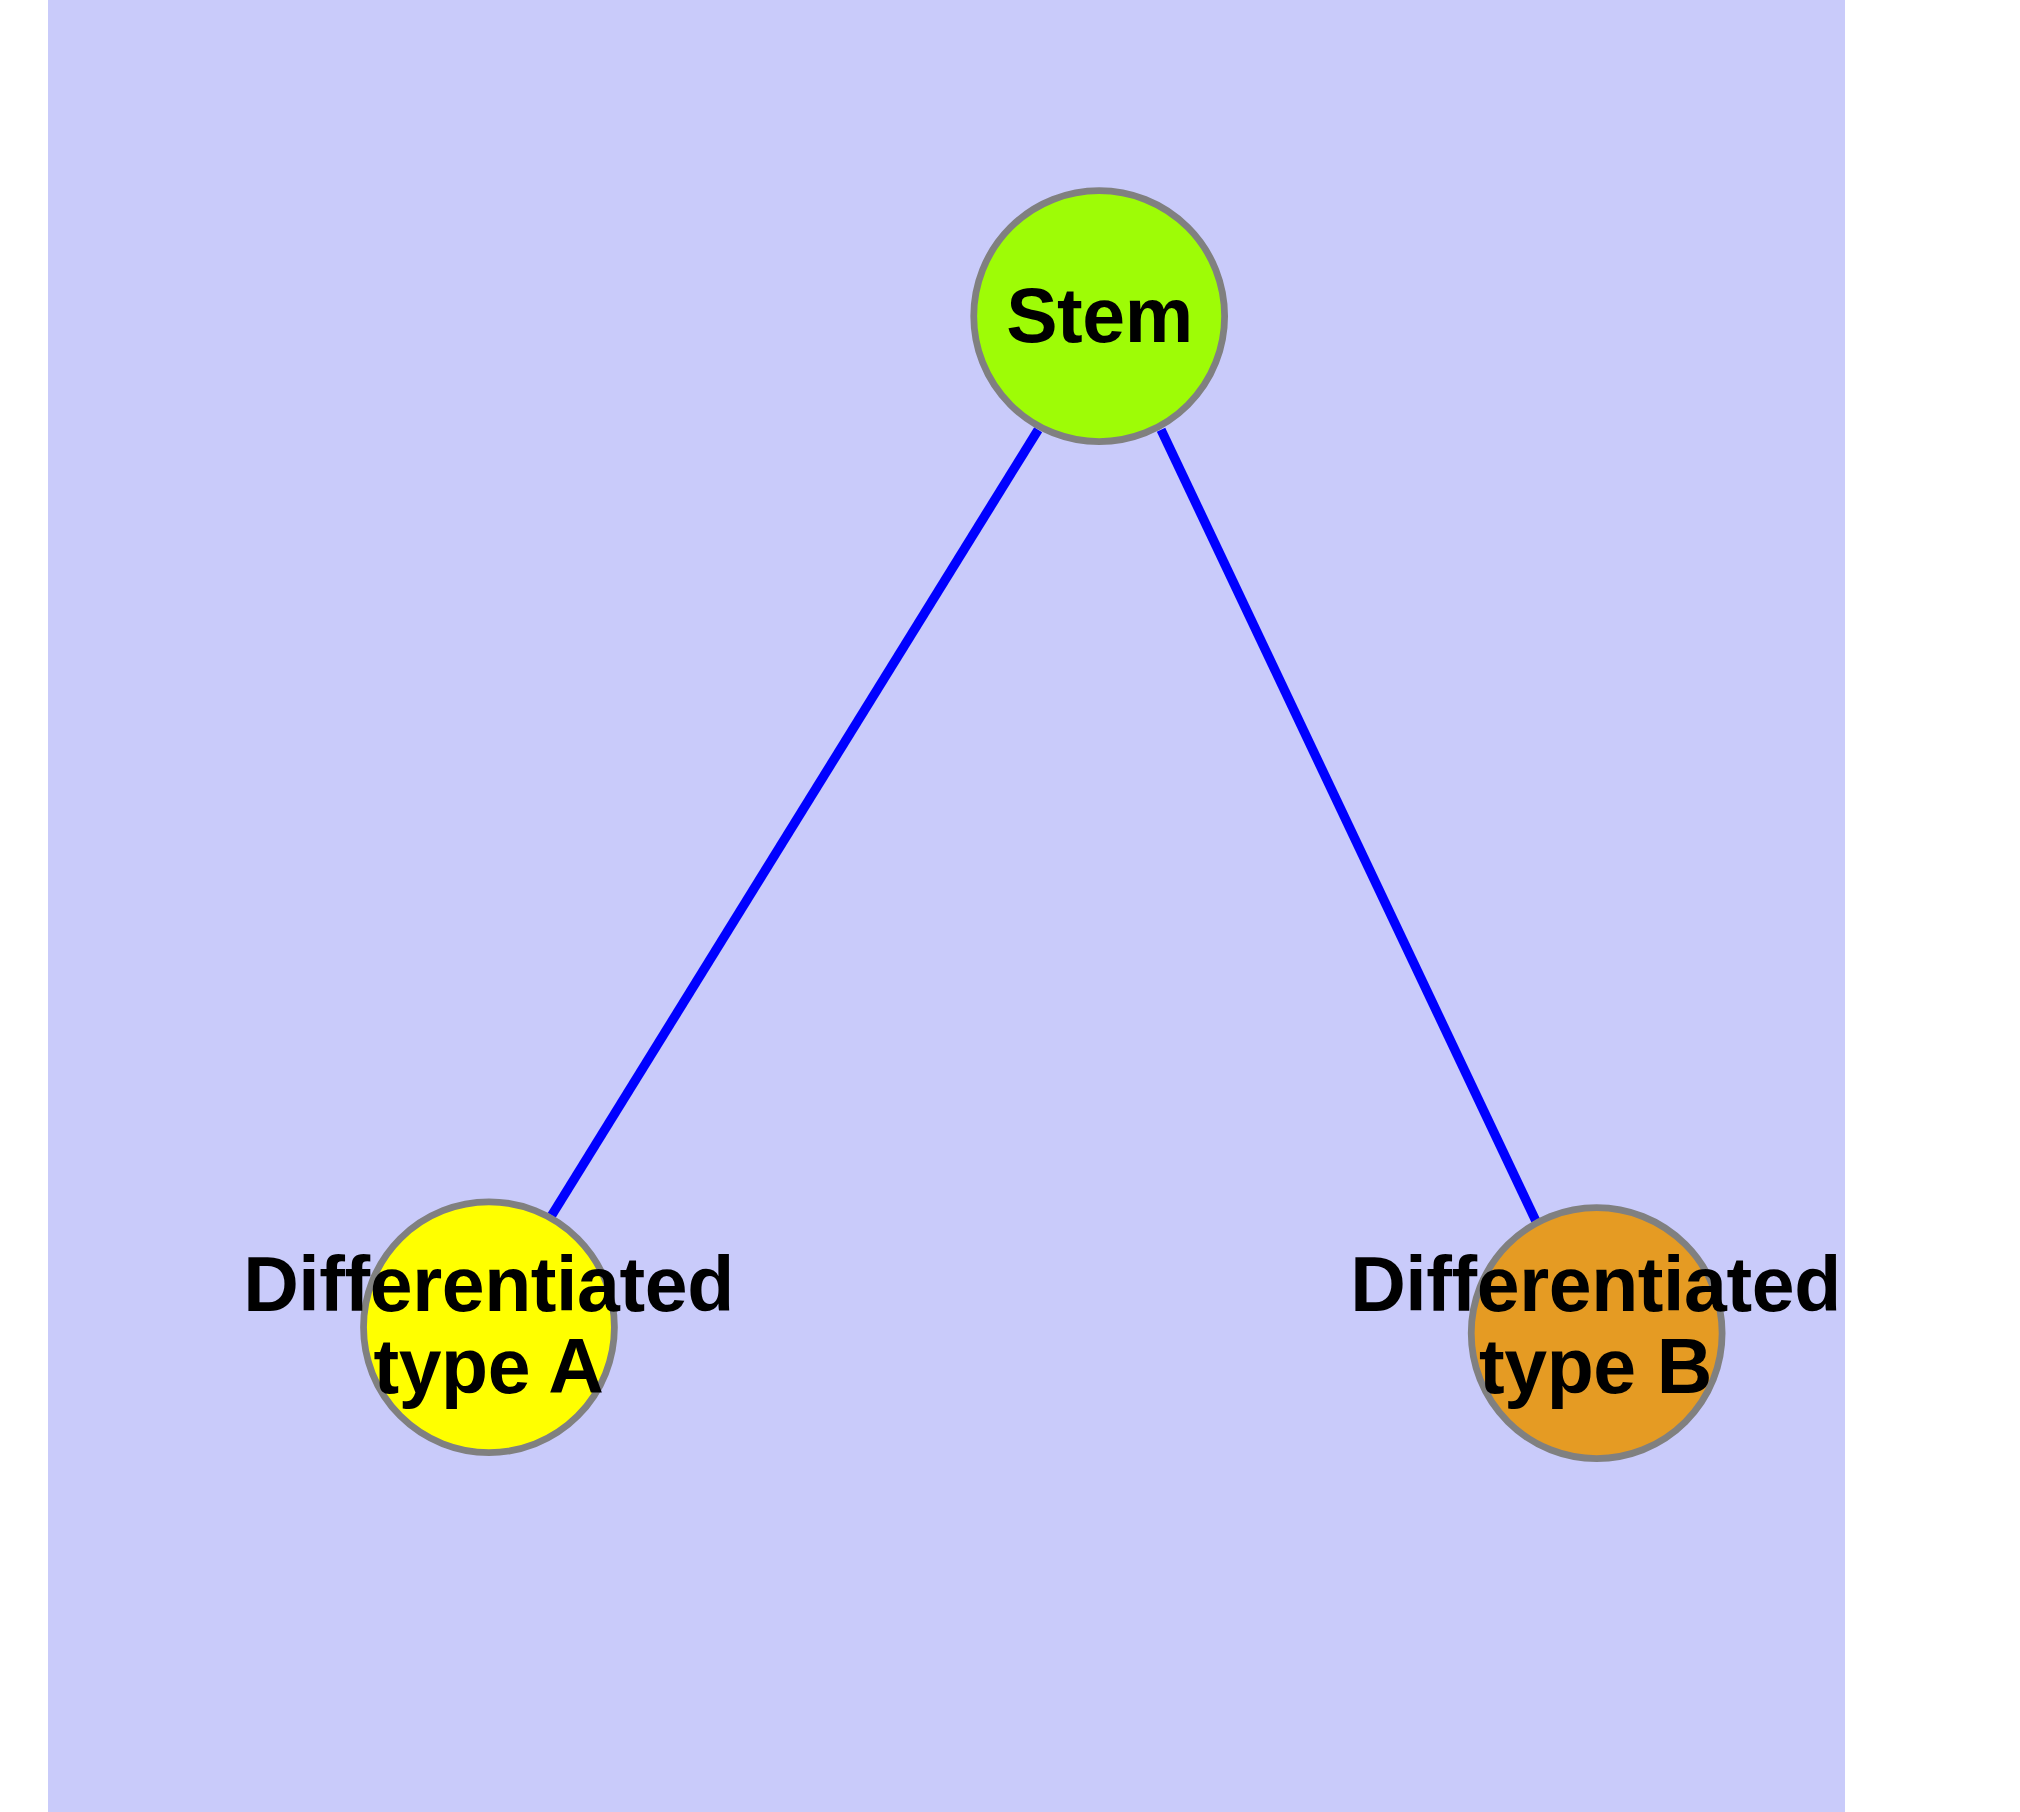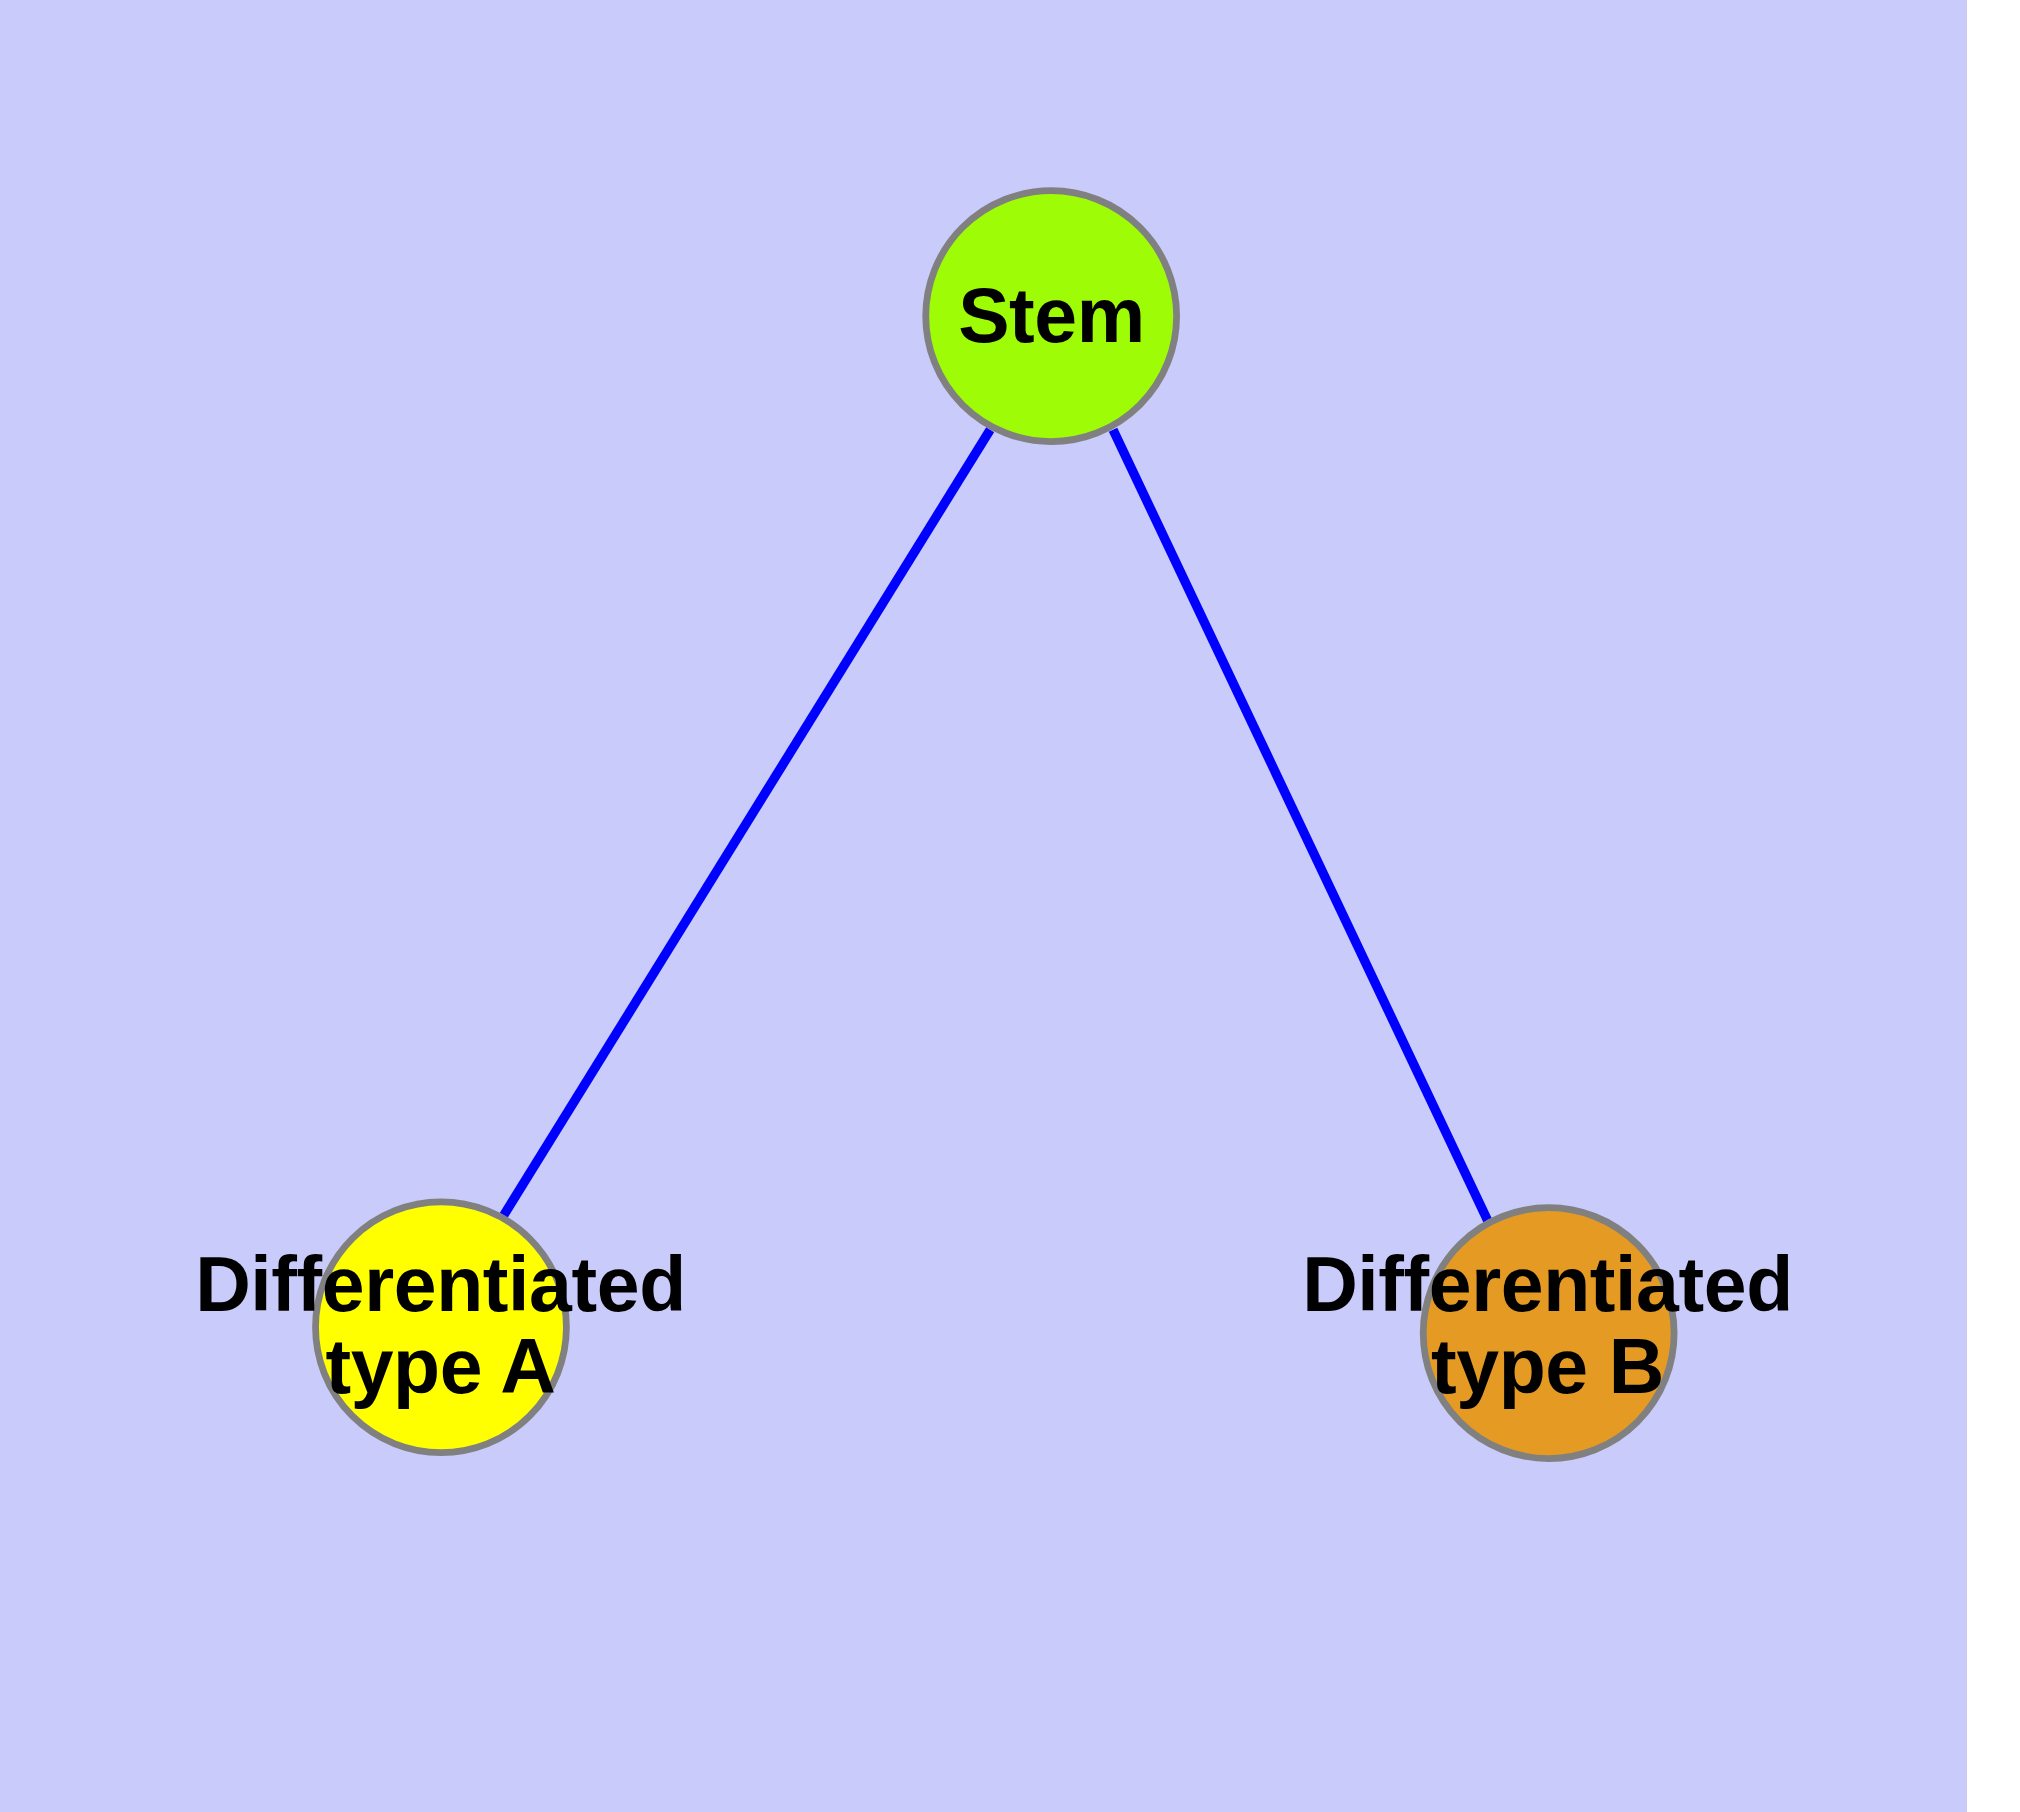--- a/index.html
+++ b/index.html
@@ -2,25 +2,26 @@
 <html style="font-size:13.6px"><head>
 <meta charset="utf-8">
 <style>
   html, body {
     margin: 0;
     padding: 0;
     background: #ffffff;
   }
   #canvas {
     position: relative;
-    width: 1967px;
+    width: 1797px;
     height: 1812px;
     overflow: hidden;
     background: #c9cbfa;
     font-family: "Liberation Sans", sans-serif;
+    margin-left: 48px;
   }
   .bg-plane {
     position: absolute;
     left: 0; top: 0;
     width: 2021px;
     height: 1812px;
     background: #c9cbfa;
   }
   svg.graph {
     position: absolute;

